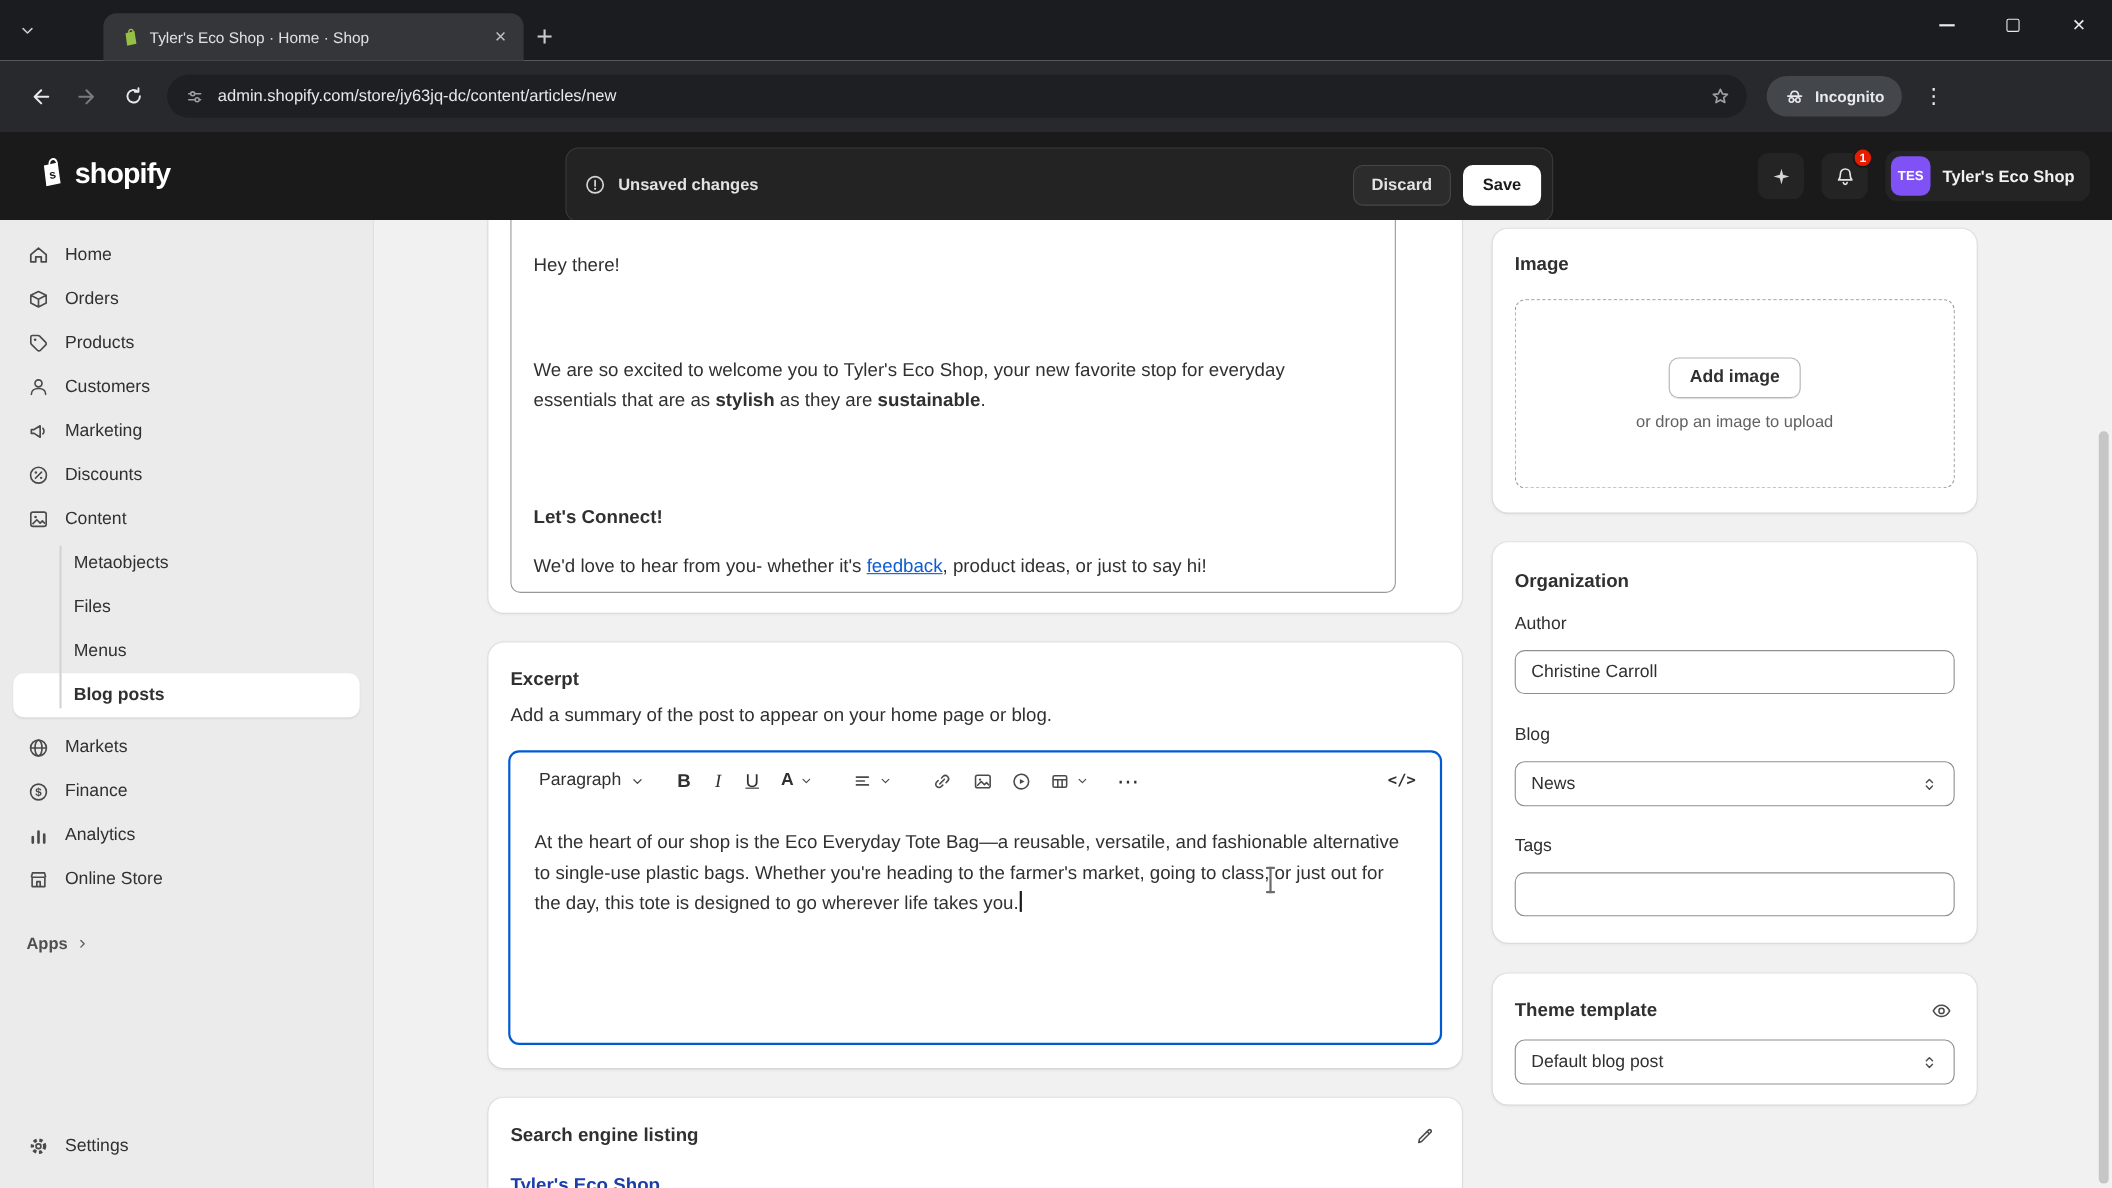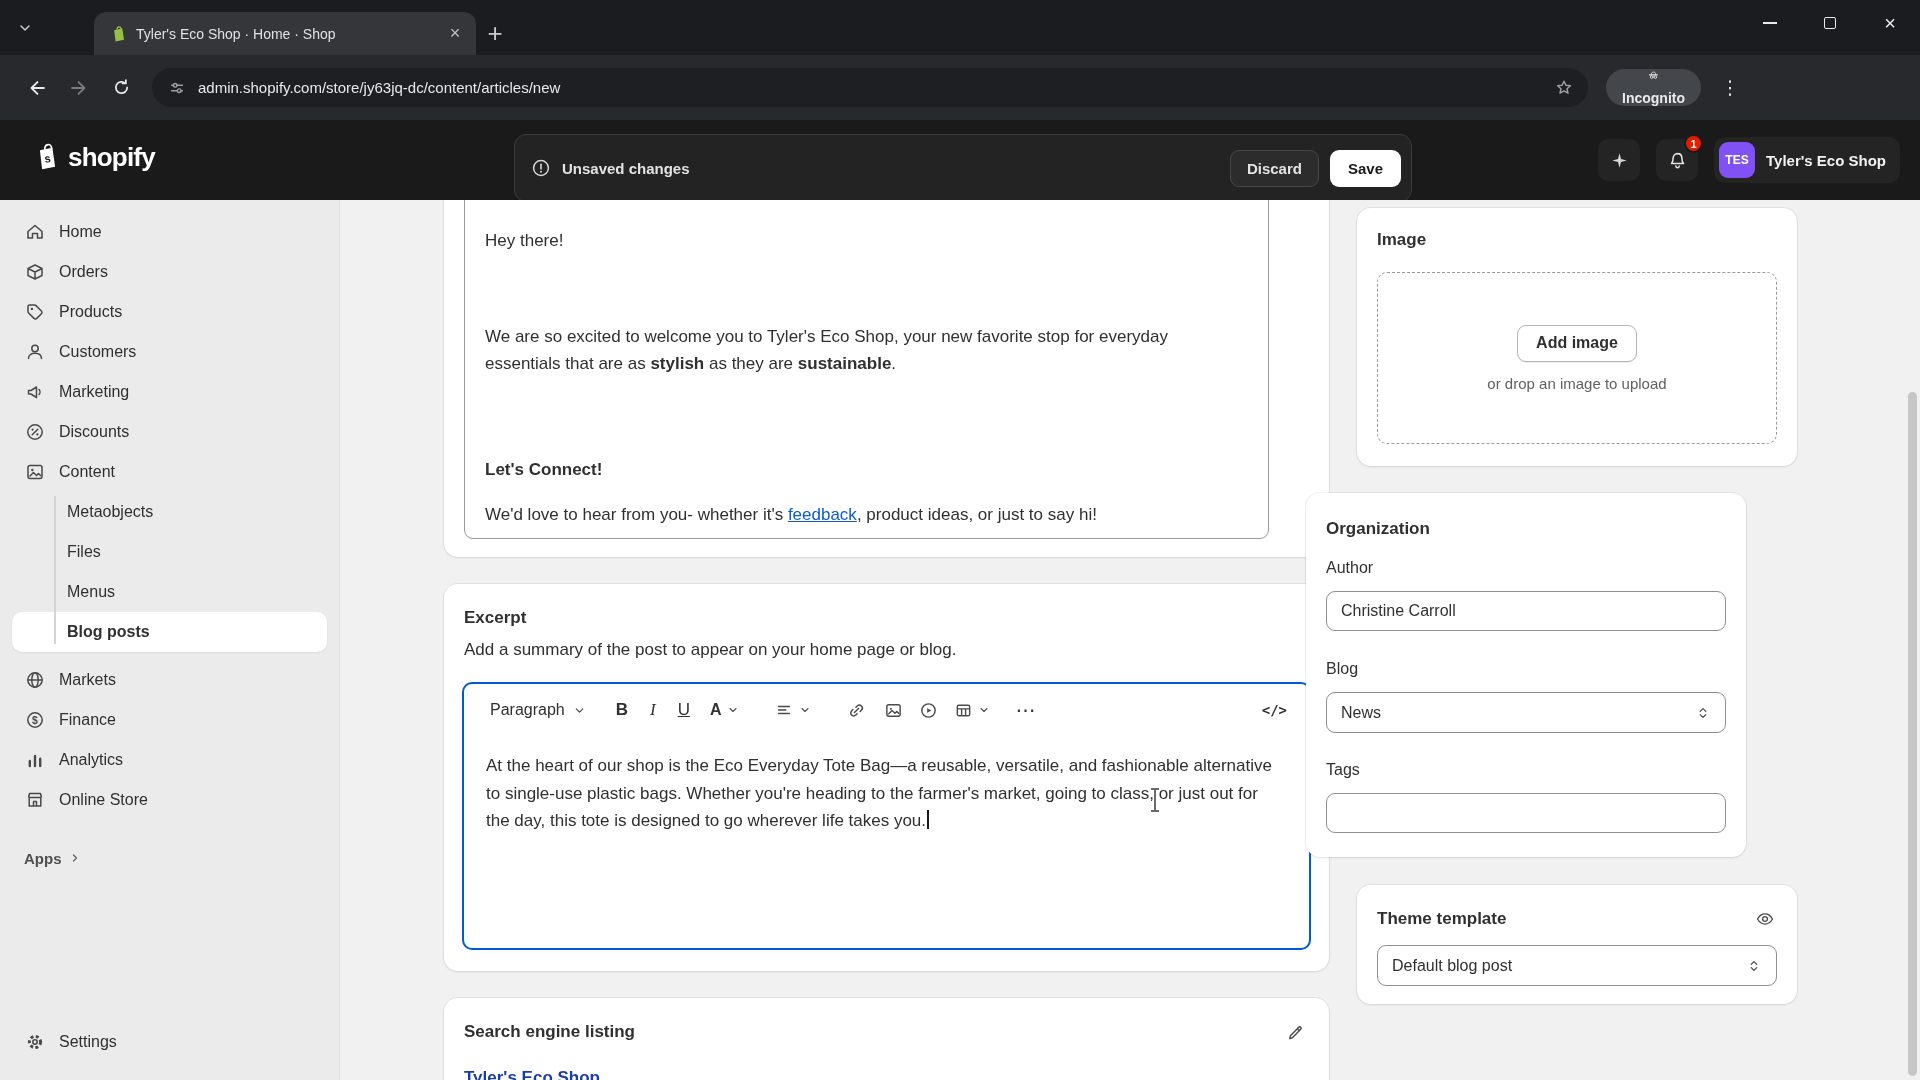--- a/index.html
+++ b/index.html
@@ -22,21 +22,21 @@
   .win-min-glyph { width:14px; height:2px; background:#e8eaed; }
   .win-max-glyph { width:12px; height:12px; border:1.6px solid #e8eaed; border-radius:2px; }
 
   .toolbar { position:absolute; top:55px; left:0; width:1920px; height:65px; background:#28292d;
              display:flex; align-items:center; padding:0 16px; }
   .nav-btn { width:42px; height:42px; border-radius:50%; display:flex; align-items:center; justify-content:center; }
   .omnibox { margin-left:10px; width:1436px; height:39px; border-radius:20px; background:#1e1f23;
              display:flex; align-items:center; gap:12px; padding:0 14px 0 16px; }
   .url-text { flex:1; color:#e6e8eb; font-size:15px; white-space:nowrap; overflow:hidden; }
   .incog-badge { margin-left:18px; height:37px; border-radius:19px; background:#43464b;
-                 display:flex; align-items:center; gap:9px; padding:0 16px; color:#e8eaed; font-size:14px; font-weight:600;flex-direction:column; }
+                 display:flex; align-items:center; gap:9px; padding:0 16px; color:#e8eaed; font-size:14px; font-weight:600; }
   .menu-dots { margin-left:14px; color:#e8eaed; font-size:19px; letter-spacing:0; width:30px; text-align:center; }
 
   
   .shopbar { position:absolute; top:120px; left:0; width:1920px; height:80px; background:#1a1a1a; }
   .logo { position:absolute; left:34px; top:22px; display:flex; align-items:center; gap:7px; }
   .logo-text { color:#fff; font-size:26px; font-weight:700; letter-spacing:-0.8px; }
   .savebar { position:absolute; left:514px; top:14px; width:898px; height:68px; background:#232323;
              border:1px solid #3a3a3a; border-radius:12px; display:flex; align-items:center; gap:11px; padding:0 10px 0 16px; }
   .unsaved-text { color:#e3e3e3; font-size:15px; font-weight:600; }
   .savebar .spacer { flex:1; }
@@ -96,21 +96,21 @@
   .card-seo { left:104px; top:798px; width:885px; height:260px; }
   .seo-preview { position:absolute; left:20px; top:70px; font-size:17px; font-weight:700; color:#1a3da8; }
 
   .card-image { left:1017px; top:8px; width:440px; height:258px; }
   .dropzone { position:absolute; left:20px; top:64px; width:400px; height:172px; border:1.5px dashed #9a9a9a;
               border-radius:10px; display:flex; flex-direction:column; align-items:center; justify-content:center; gap:13px; }
   .btn-secondary { height:37px; padding:0 18px; background:#fff; border:1px solid #b5b5b5; border-radius:9px;
                    box-shadow:0 1px 0 rgba(0,0,0,.07); font-size:16px; font-weight:600; color:#303030; font-family:inherit; }
   .drop-hint { font-size:15px; color:#616161; }
 
-  .card-org { left:966px; top:293px; width:440px; height:364px; }
+  .card-org { left:1017px; top:293px; width:440px; height:364px; }
   .fld-label { position:absolute; left:20px; font-size:16px; color:#303030; }
   .input { position:absolute; left:20px; width:400px; height:40px; background:#fff; border:1px solid #8f8f8f;
            border-radius:9px; display:flex; align-items:center; padding:0 14px; font-size:16px; color:#303030; }
   .input.select { justify-content:space-between; }
 
   .card-theme { left:1017px; top:685px; width:440px; height:119px; }
   .icon-btn { position:absolute; width:28px; height:28px; display:flex; align-items:center; justify-content:center; }
 
   .scroll-thumb { position:absolute; right:3px; top:192px; width:9px; height:684px; background:#c6c6c6; border-radius:5px; }
 </style>

